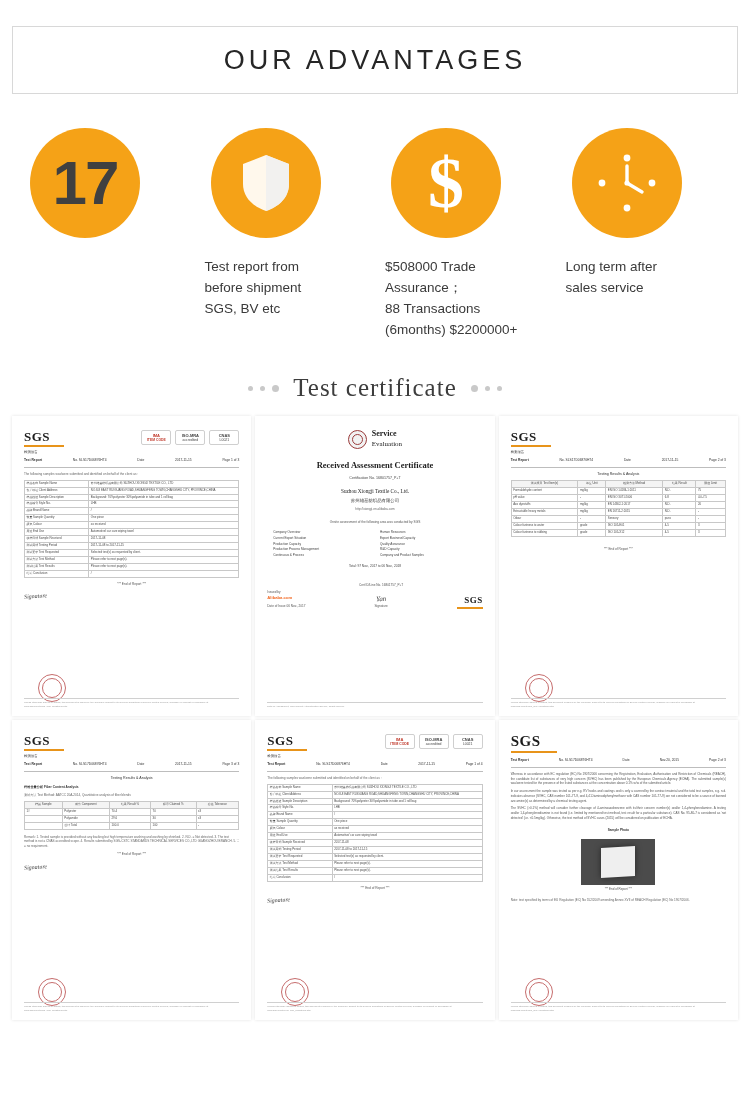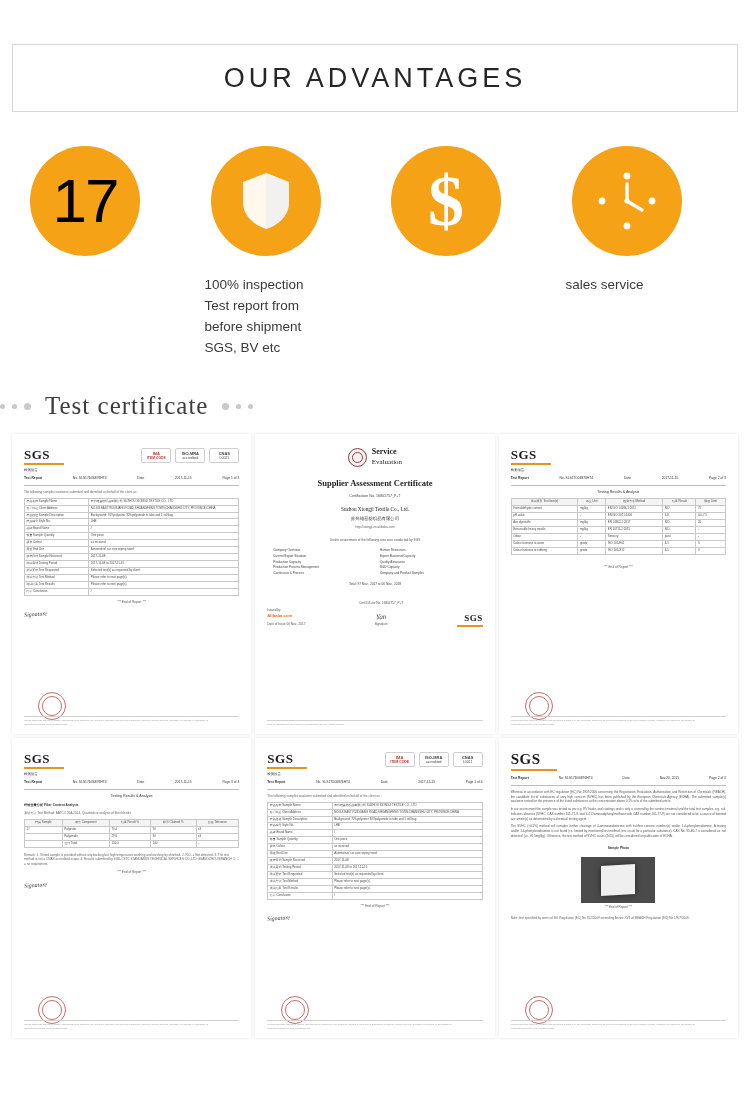--- a/index.html
+++ b/index.html
@@ -11,21 +11,21 @@
     width: 750px;
     height: 1096px;
     font-family: "Liberation Sans", sans-serif;
     color: #333;
     position: relative;
     overflow: hidden;
   }
 
   
   .header-wrap {
-    padding: 44px 12px 0 12px;
+    padding: 26px 12px 0 12px;
   }
   .header-box {
     border: 1px solid #d8d8d8;
     height: 66px;
     display: flex;
     align-items: center;
     justify-content: center;
     position: relative;
   }
   .header-title {
@@ -52,23 +52,23 @@
     width: 110px;
     height: 110px;
     border-radius: 50%;
     background: #f5a217;
     display: flex;
     align-items: center;
     justify-content: center;
     margin-left: 8px;
   }
   .adv-num {
-    color: #000000;
+    color: #404040;
     font-size: 62px;
-    font-weight: normal;
+    font-weight: bold;
     line-height: 1;
     letter-spacing: -2px;
   }
   .adv-dollar {
     color: #ffffff;
     font-size: 72px;
     font-weight: bold;
     line-height: 1;
     font-family: "Liberation Serif", serif;
   }
@@ -78,21 +78,21 @@
     line-height: 21px;
     color: #3a3a3a;
     padding-left: 2px;
   }
   .adv-text div { white-space: nowrap; }
 
   
   .cert-head {
     display: flex;
     align-items: center;
-    justify-content: flex-start;
+    justify-content: center;
     margin-top: 34px;
     gap: 14px;
   }
   .dots {
     display: flex;
     align-items: center;
     gap: 7px;
   }
   .dots i {
     display: block;
@@ -282,46 +282,52 @@
   </div>
 
   <div class="adv-col">
     <div class="adv-circle">
       <svg width="52" height="62" viewBox="0 0 52 62" aria-hidden="true">
         <path d="M26 3 L49 12 L49 32 C49 46 38 55 26 59 C14 55 3 46 3 32 L3 12 Z" fill="#ffffff" opacity="0.92"></path>
         <path d="M26 3 L49 12 L49 32 C49 46 38 55 26 59 Z" fill="#f0f0f0" opacity="0.85"></path>
       </svg>
     </div>
     <div class="adv-text">
-      <div>100% inspection</div>
       <div>Test report from</div>
       <div>before shipment</div>
       <div>SGS, BV  etc</div>
     </div>
   </div>
 
   <div class="adv-col">
     <div class="adv-circle">
       <span class="adv-dollar">$</span>
+    </div>
+    <div class="adv-text">
+      <div>$508000 Trade</div>
+      <div>Assurance；</div>
+      <div>88 Transactions</div>
+      <div>(6months) $2200000+</div>
     </div>
   </div>
 
   <div class="adv-col">
     <div class="adv-circle">
       <svg width="70" height="70" viewBox="0 0 70 70" aria-hidden="true">
         <circle cx="35" cy="10" r="3.4" fill="#fff"></circle>
         <circle cx="60" cy="35" r="3.4" fill="#fff"></circle>
         <circle cx="35" cy="60" r="3.4" fill="#fff"></circle>
         <circle cx="10" cy="35" r="3.4" fill="#fff"></circle>
         <line x1="35" y1="35" x2="35" y2="18" stroke="#fff" stroke-width="3.4" stroke-linecap="round"></line>
         <line x1="35" y1="35" x2="50" y2="44" stroke="#fff" stroke-width="3.4" stroke-linecap="round"></line>
         <circle cx="35" cy="35" r="2.6" fill="#fff"></circle>
       </svg>
     </div>
     <div class="adv-text">
+      <div>Long term after</div>
       <div>sales service</div>
     </div>
   </div>
 </div>
 
 <div class="cert-head">
   <div class="dots">
     <i></i>
       <i></i>
       <i class="big"></i>
@@ -440,21 +446,21 @@
 
   <div class="frame">
     <div class="paper">
       <div class="sa-head">
         <span class="sa-logo"></span>
         <span class="sa-brand">
           <b>Service</b>
           <span>Evaluation</span>
         </span>
       </div>
-      <div class="sa-title">Supplier Assessment Certificate</div>
+      <div class="sa-title">Received Assessment Certificate</div>
       <div class="sa-sub">Certification No. 16801757_P+T</div>
       <div class="sa-company">Suzhou Xiongji Textile Co., Ltd.</div>
       <div class="sa-cn">苏州雄基纺织品有限公司</div>
       <div class="sa-url">http://xiongji.en.alibaba.com</div>
       <div class="sa-desc">Onsite assessment of the following area was conducted by SGS</div>
       <div class="sa-cols">
         <ul>
           <li>Company Overview</li>
           <li>Current Export Situation</li>
           <li>Production Capacity</li>

